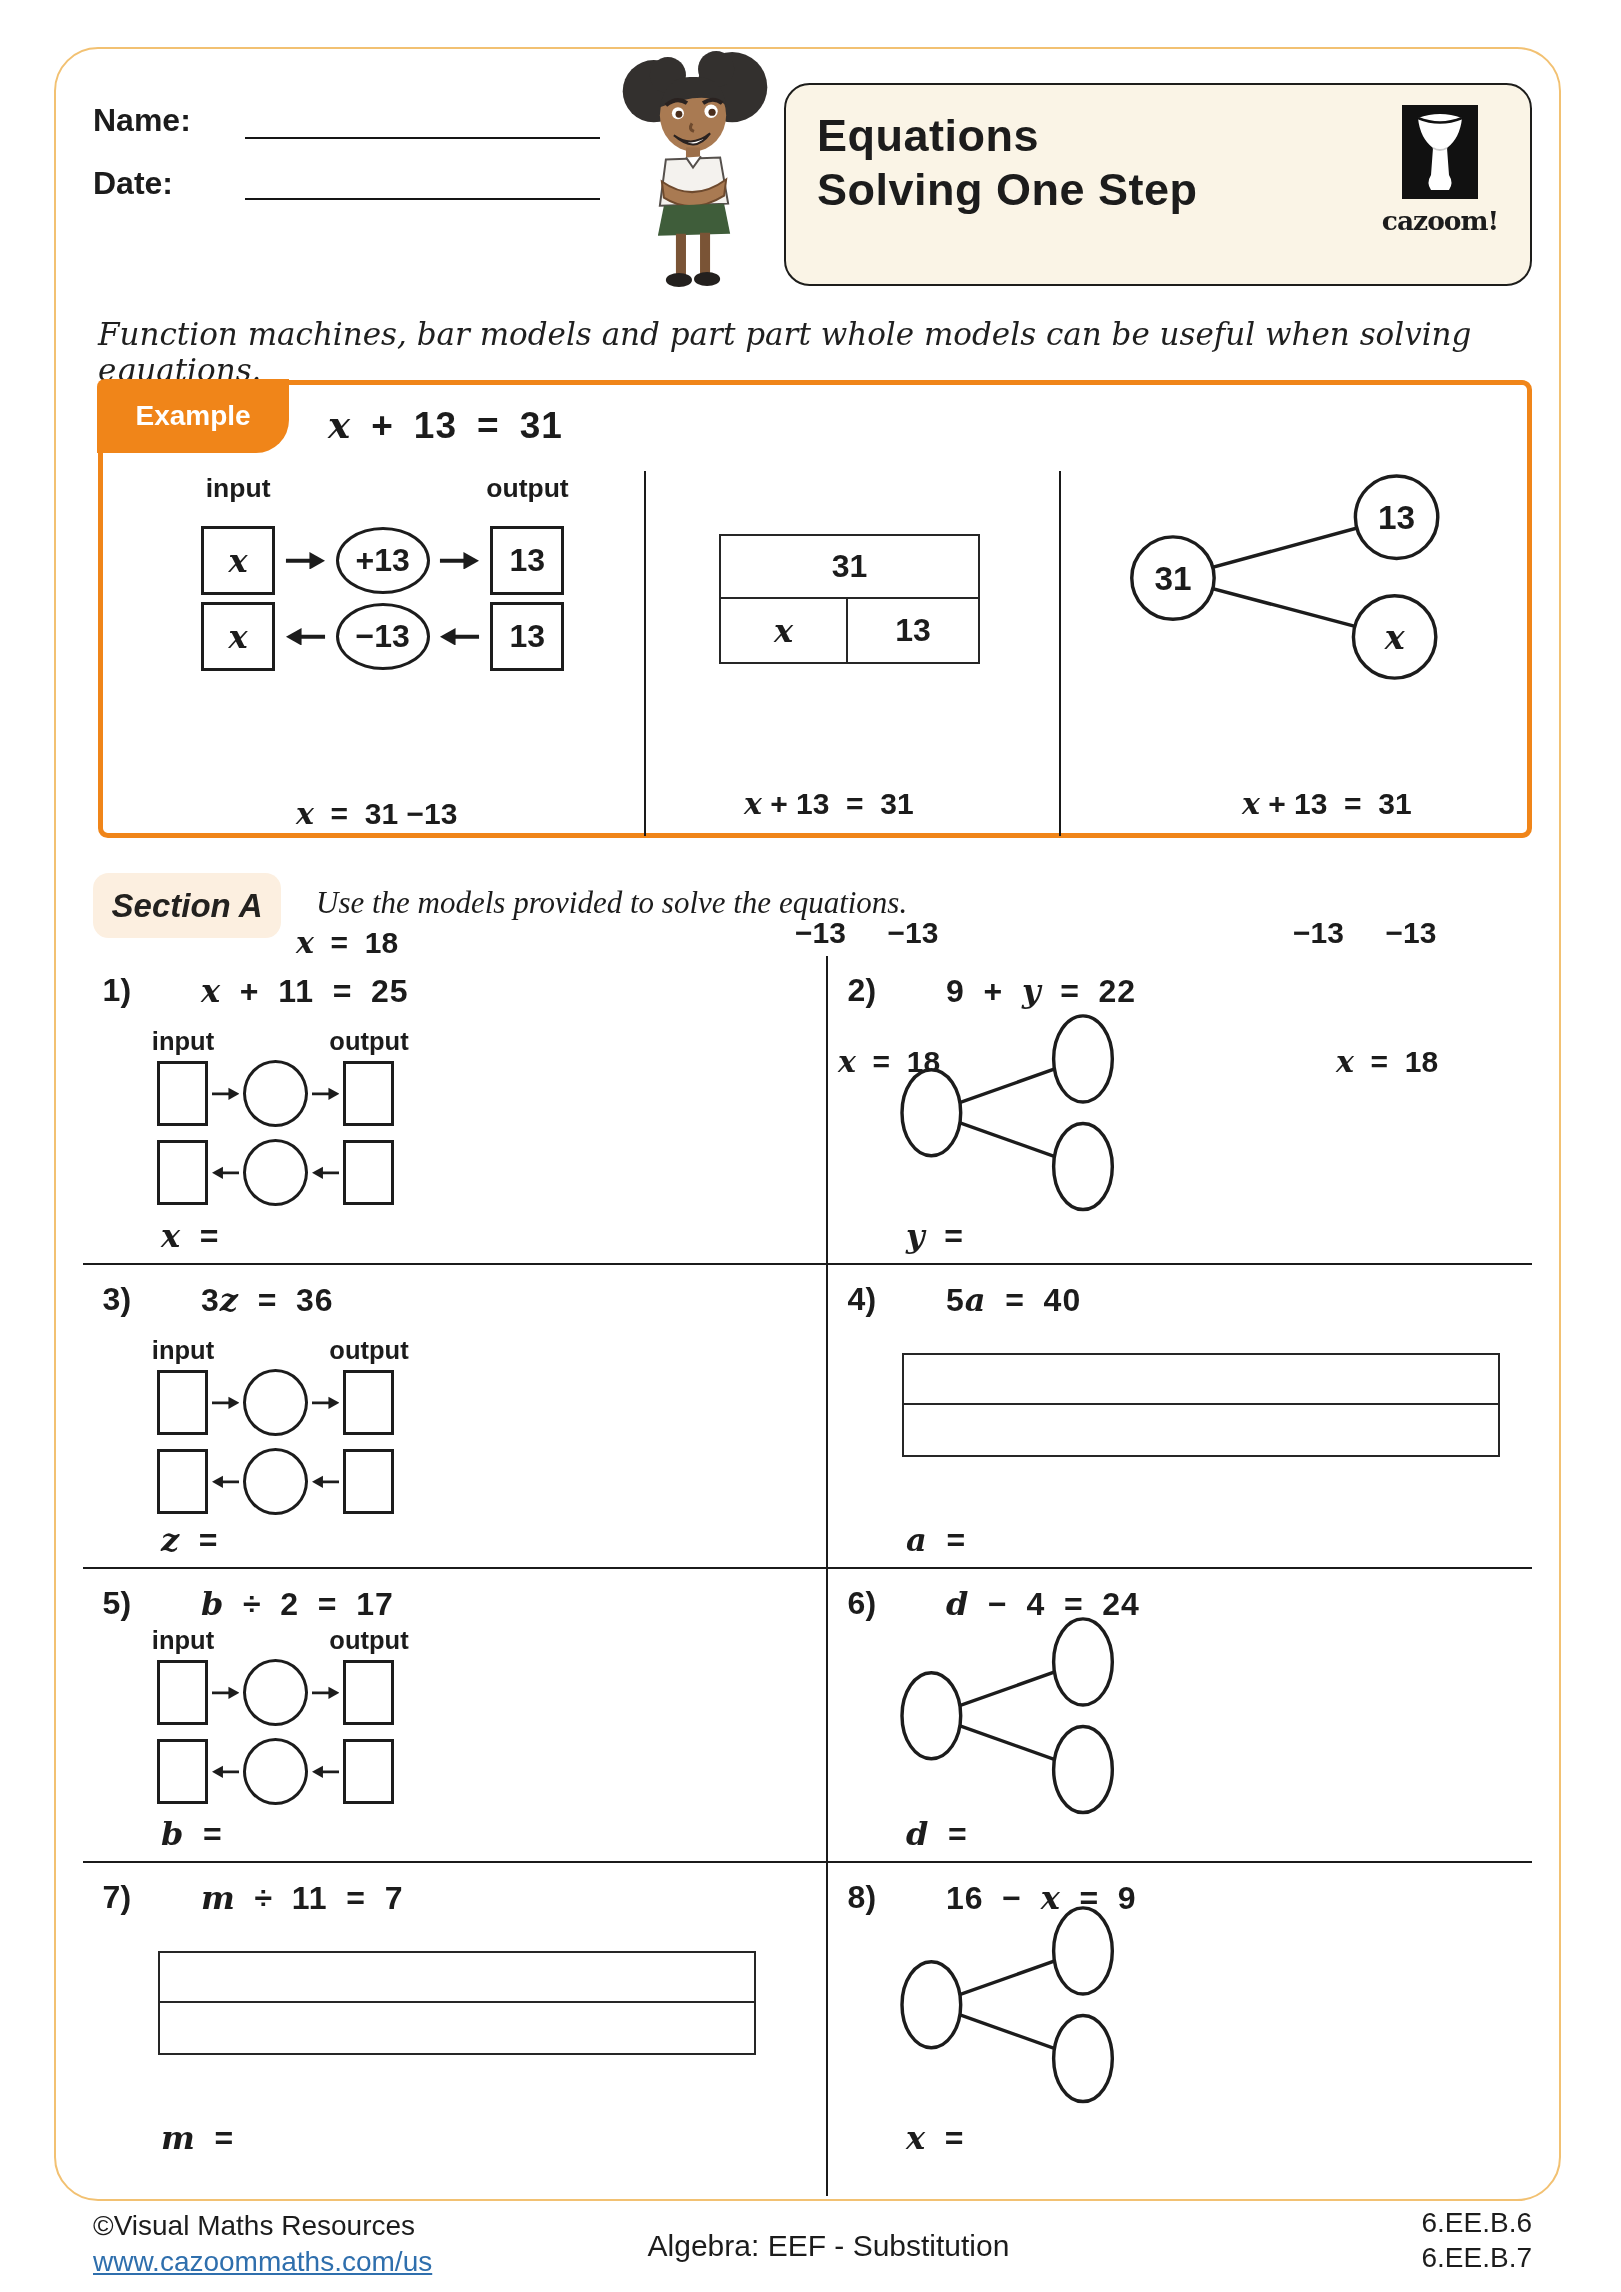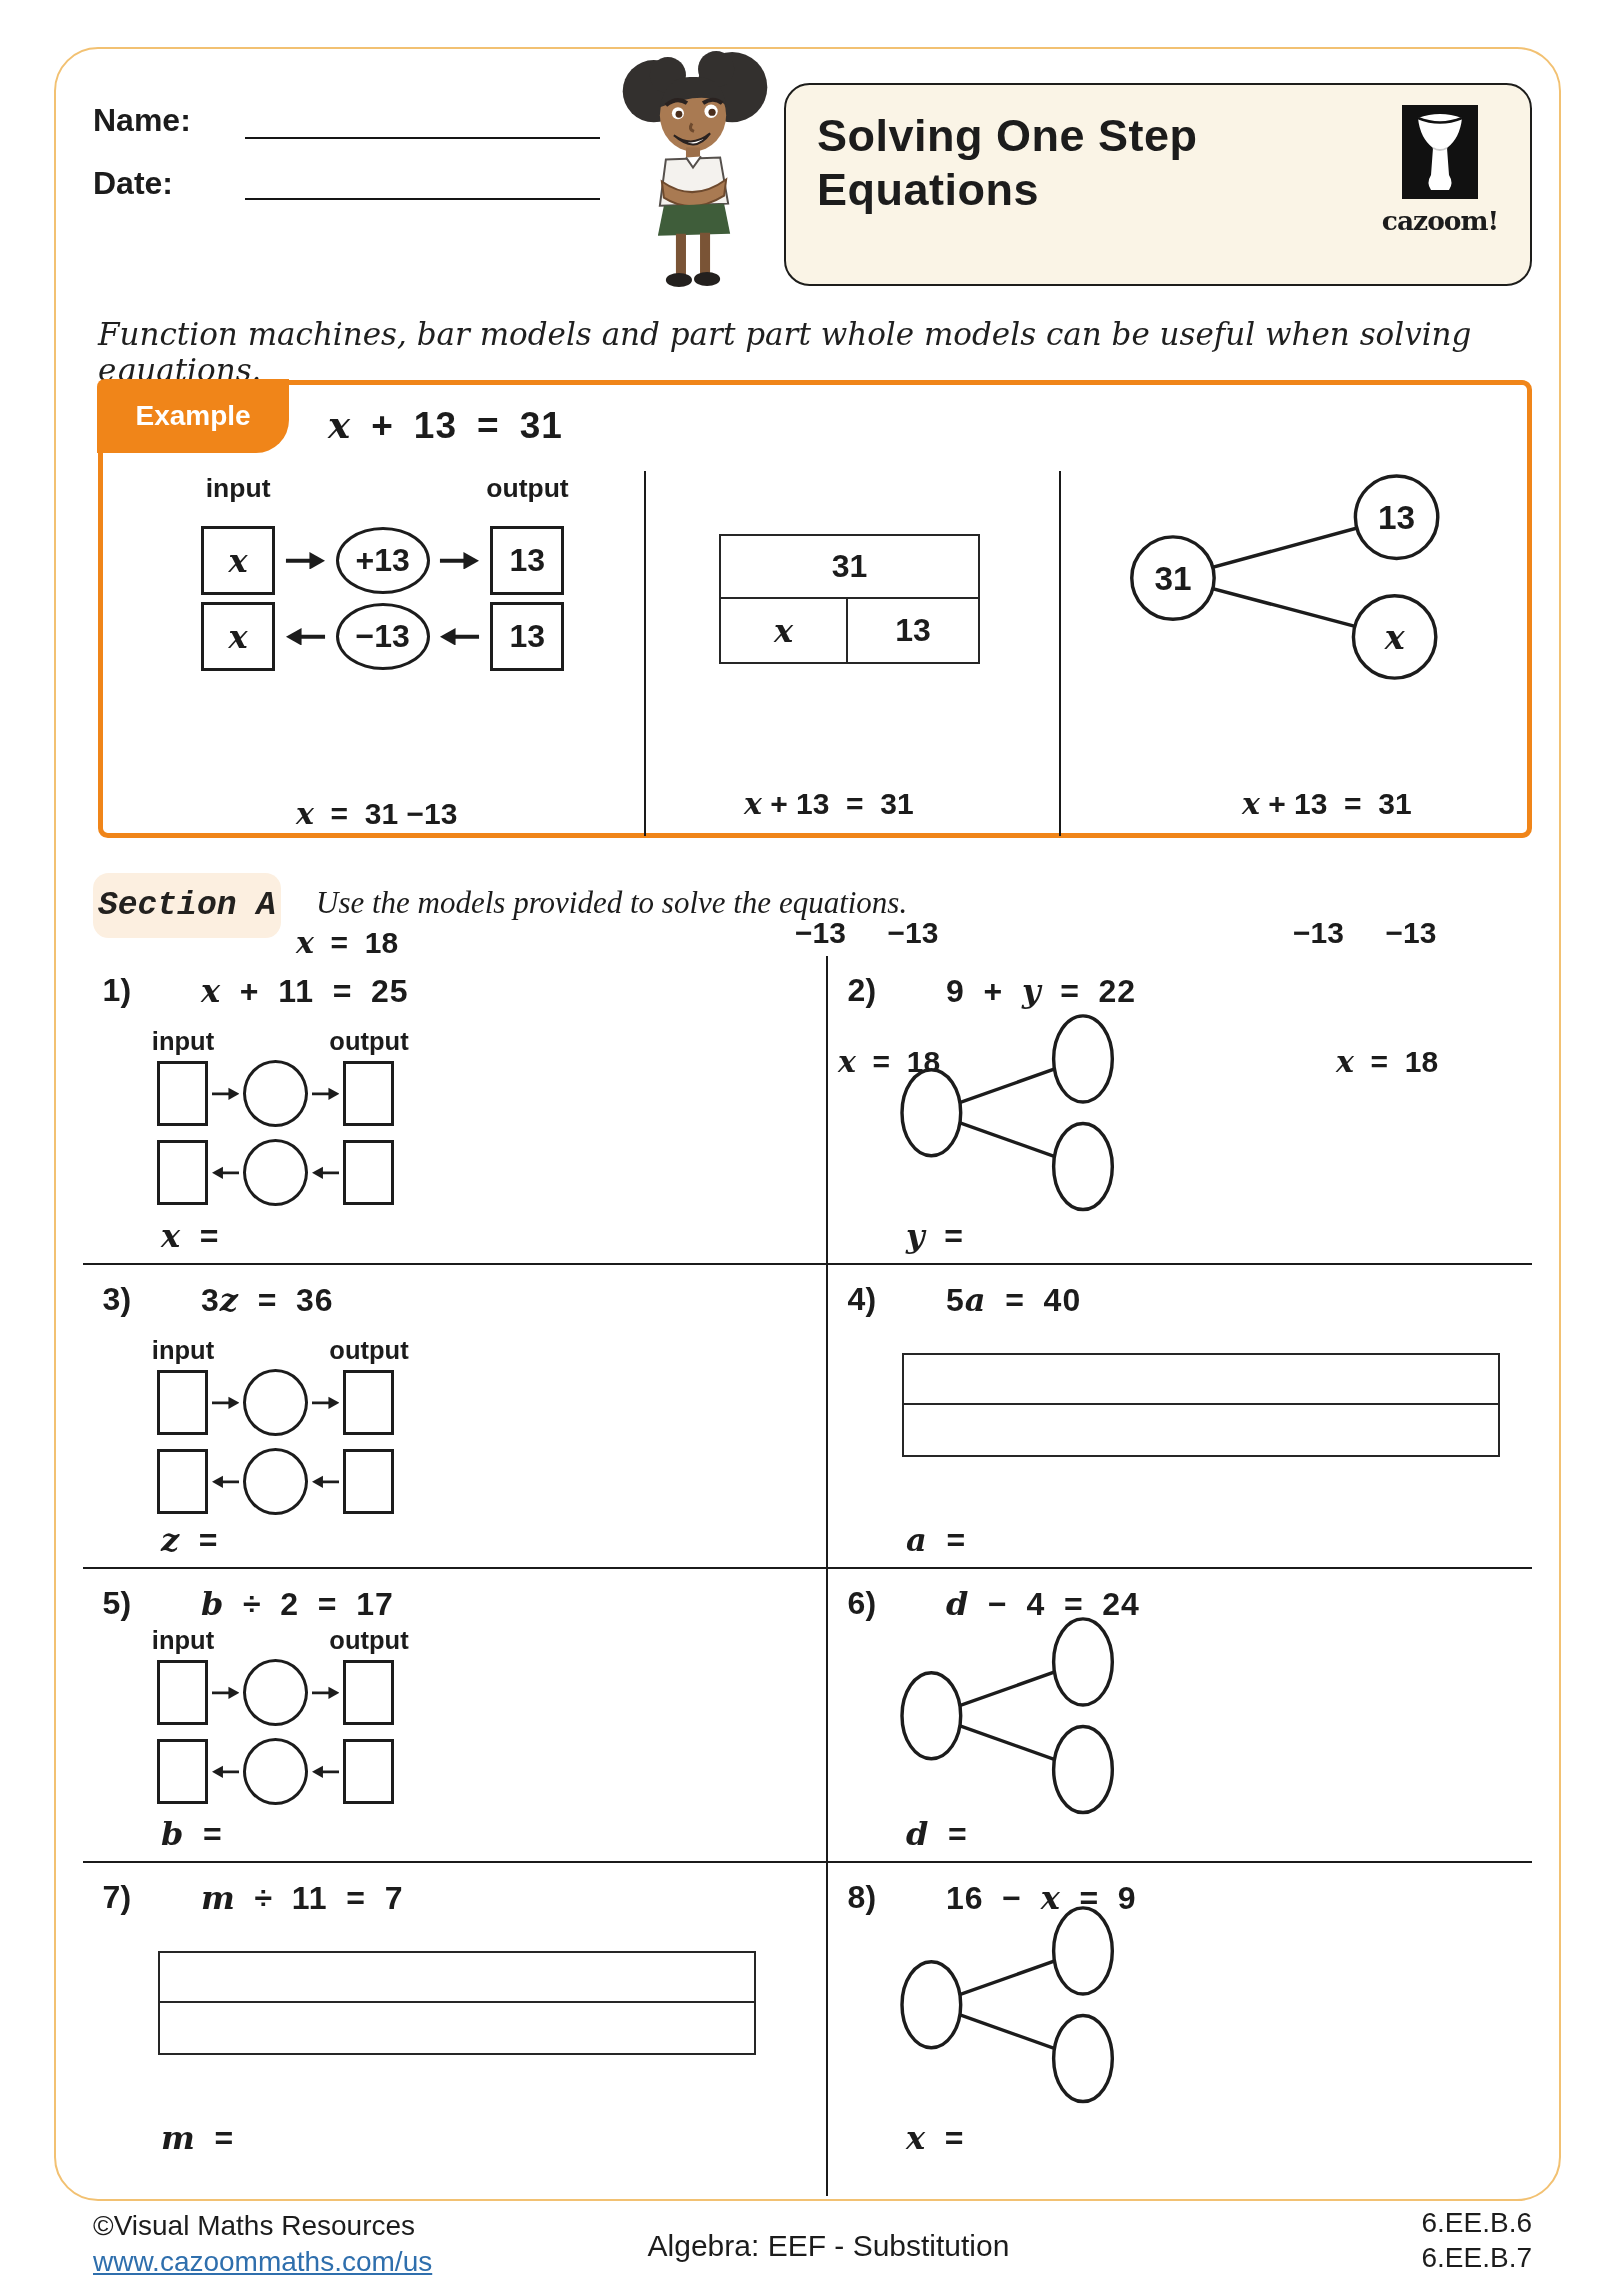--- a/index.html
+++ b/index.html
@@ -71,21 +71,21 @@
 
   
   .ex-ppw-area { position:absolute; left:965px; top:88px; width:461px; height:365px; }
   .pline { stroke:#1c1c1c; stroke-width:3.5; }
   .pcirc { fill:#ffffff; stroke:#1c1c1c; stroke-width:3.5; }
   .ptext { font-size:34px; font-weight:bold; fill:#1c1c1c; text-anchor:middle; font-family:"Liberation Sans",sans-serif; }
   .ptext.var { font-family:"DejaVu Serif",serif; font-style:italic; }
 
   
   .section-chip { position:absolute; left:93px; top:873px; width:188px; height:65px; background:#fcefe0; border-radius:15.7px; display:flex; align-items:center; justify-content:center; }
-  .section-chip span { font-family:Liberation Mono, monospace; font-style:italic; font-weight:bold; font-size:33px; color:#23211f; }
+  .section-chip span { font-family:Liberation Sans, sans-serif; font-style:italic; font-weight:bold; font-size:33px; color:#23211f; }
   .section-instr { position:absolute; left:316px; top:885px; font-family:Liberation Serif, serif; font-style:italic; font-size:31px; }
 
   
   .problems { position:absolute; left:83px; top:956px; width:1449px; display:grid; grid-template-columns:745px 704px; grid-template-rows:309px 304px 294px 333px; }
   .pcell { position:relative; }
   .pcell.bl { border-right:2px solid #1b1b1b; }
   .pcell.bb { border-bottom:2px solid #1b1b1b; }
   .p-num { position:absolute; left:19.6px; top:15.7px; font-size:32px; font-weight:bold; }
   .p-eq  { position:absolute; left:118px; top:15.7px; font-size:32px; }
   .p-ans { position:absolute; left:78px; bottom:7.8px; font-size:32px; }
@@ -146,22 +146,22 @@
   <path d="M54 130 Q85 152 118 128 L116 144 Q84 164 56 146 Z" fill="#a97a52" stroke="#6e4a2e" stroke-width="2"></path>
   <path d="M56 154 L116 152 L122 182 L50 184 Z" fill="#3f5d3a"></path>
   <rect x="68" y="182" width="10" height="42" fill="#7a5436"></rect>
   <rect x="92" y="181" width="10" height="42" fill="#7a5436"></rect>
   <ellipse cx="71" cy="228" rx="13" ry="7" fill="#23201e"></ellipse>
   <ellipse cx="99" cy="227" rx="13" ry="7" fill="#23201e"></ellipse>
 </svg>
 
 <div class="title-box">
   <div class="title-text">
+    <div>Equations</div>
     <div>Solving One Step</div>
-    <div>Equations</div>
   </div>
   <div class="logo-wrap">
     <svg width="76" height="94" viewBox="0 0 76 94">
       <rect width="76" height="94" fill="#111111"></rect>
       <path d="M16 13 Q38 5 60 13 Q58 33 45 43 L47 70 Q52 78 47 85 L29 85 Q24 78 29 70 L31 43 Q18 33 16 13 Z" fill="#ffffff"></path>
       <path d="M16 13 Q38 22 60 13" fill="none" stroke="#111111" stroke-width="2.5"></path>
       <path d="M31 43 Q38 47 45 43" fill="none" stroke="#cccccc" stroke-width="2"></path>
     </svg>
     <div class="logo-text">cazoom!</div>
   </div>

